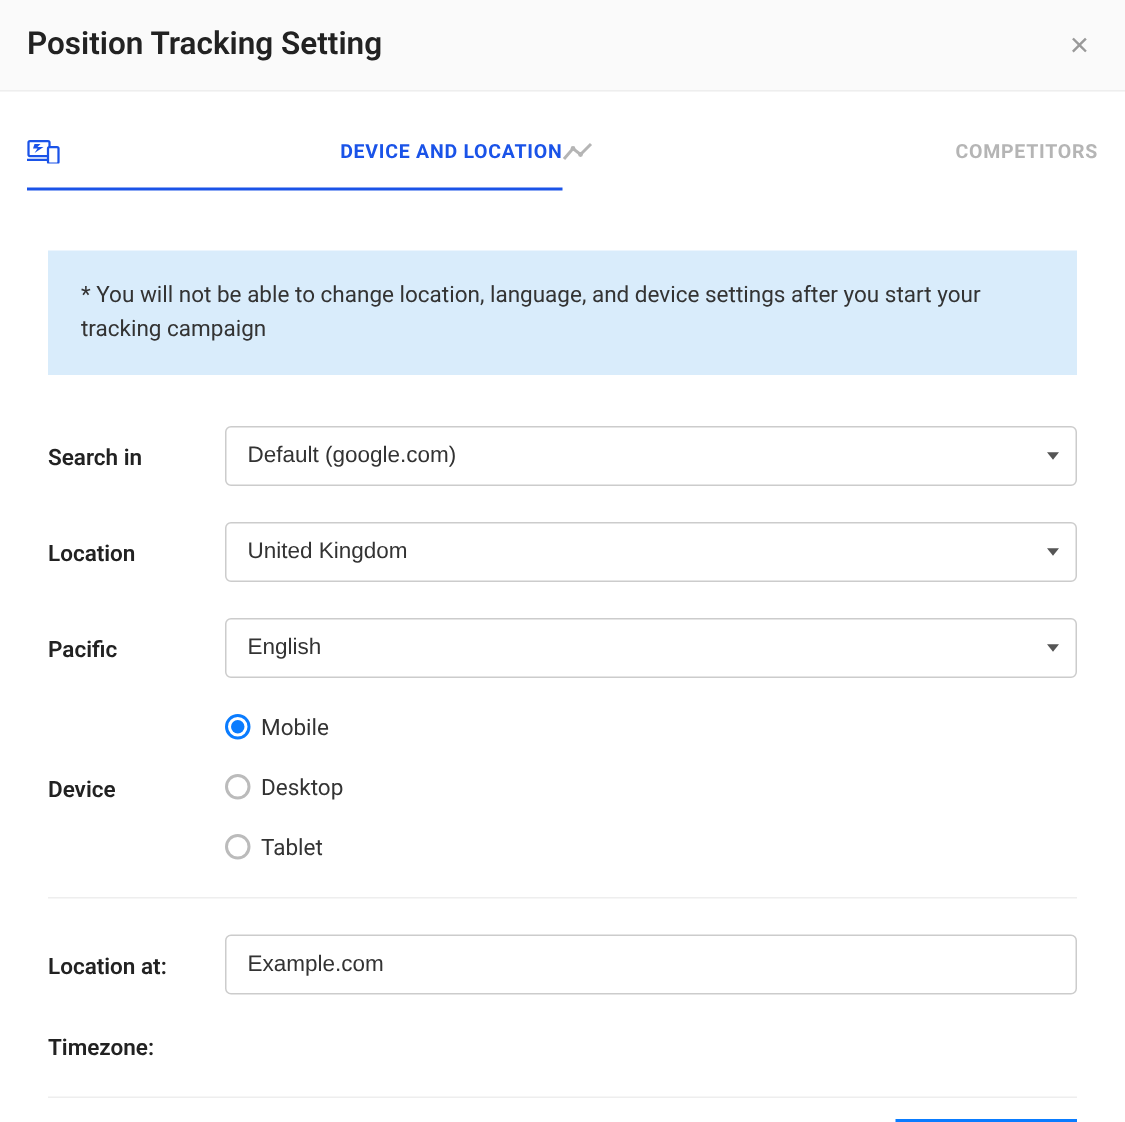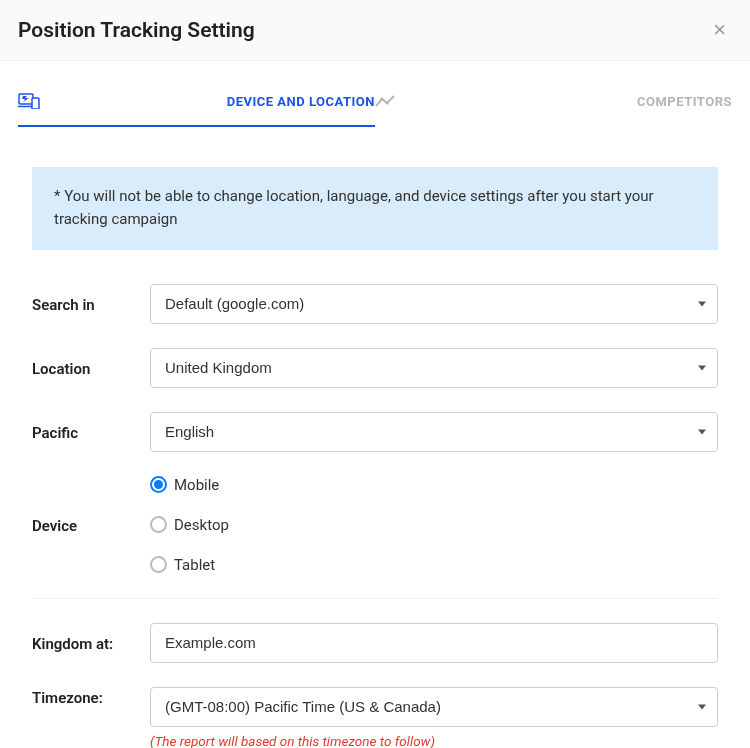--- a/index.html
+++ b/index.html
@@ -261,36 +261,28 @@
             <span class="radio-circle"></span>
             <span class="radio-label">Tablet</span>
           </div>
         </div>
       </div>
     </div>
 
     <hr class="divider">
 
     <div class="form-row">
-      <div class="form-label">Kingdom at:</div>
+      <div class="form-label">Location at:</div>
       <div class="form-control-wrap">
         <input type="text" class="text-input" value="Example.com" style="">
       </div>
     </div>
 
     <div class="form-row align-top">
       <div class="form-label">Timezone:</div>
-      <div class="form-control-wrap">
-        <div class="select-wrap">
-          <select class="select">
-            <option>(GMT-08:00) Pacific Time (US &amp; Canada)</option>
-          </select>
-        </div>
-        <div class="help-text">(The report will based on this timezone to follow)</div>
-      </div>
     </div>
 
     <div class="footer">
       <button class="btn-primary">
         <span>Step 2</span>
         <span class="chev-right">
           <svg width="8" height="12" viewBox="0 0 8 12">
               <path d="M1 1 L6 6 L1 11" stroke="#fff" stroke-width="2.2" fill="none" stroke-linecap="round" stroke-linejoin="round"></path>
             </svg>
         </span>

